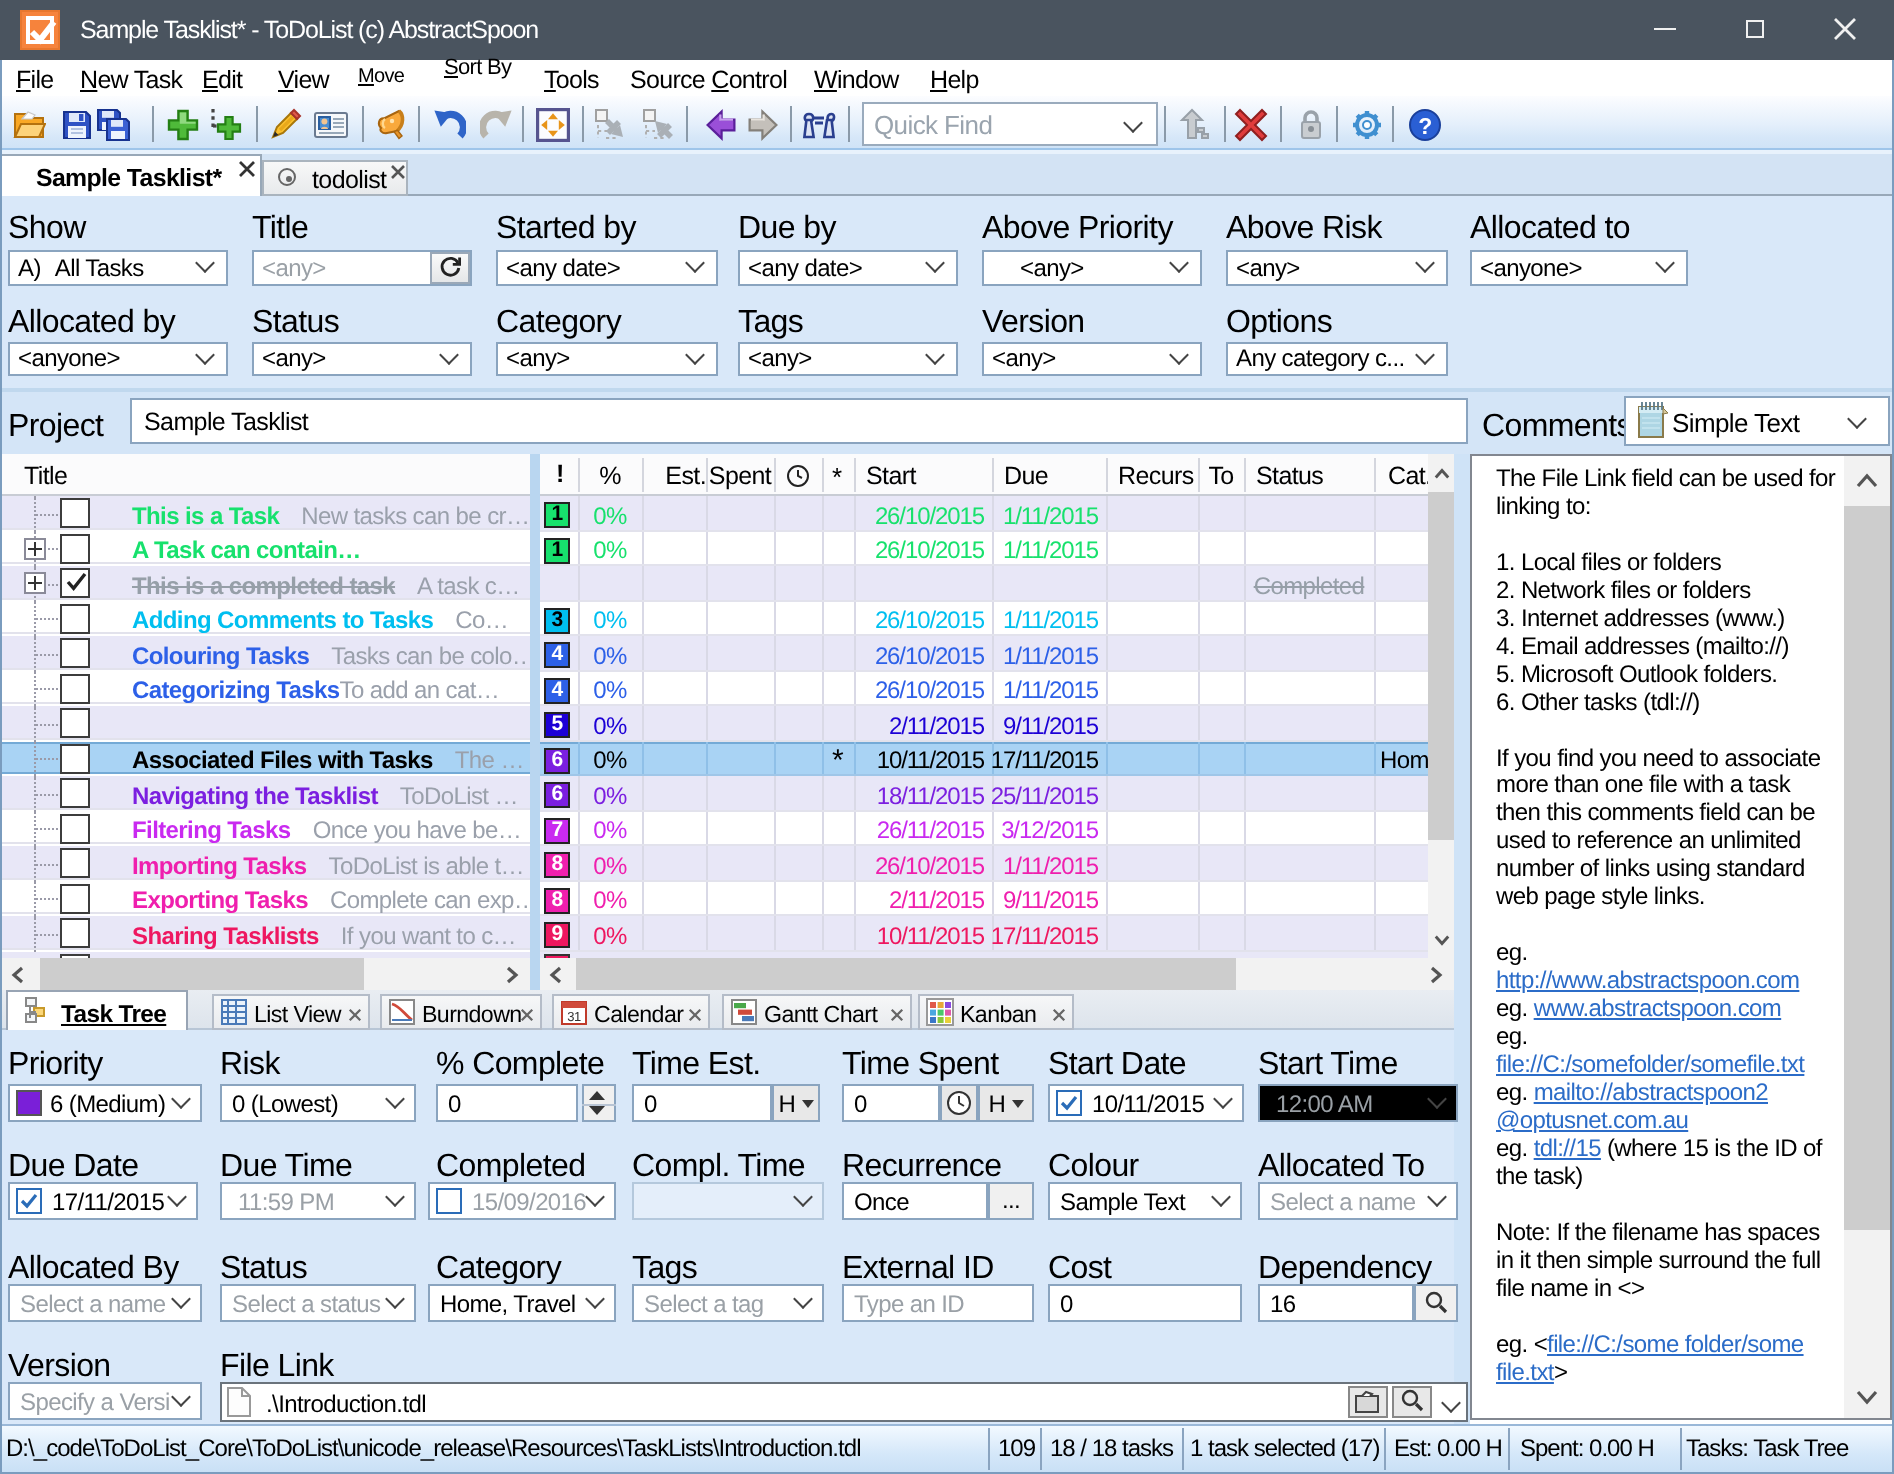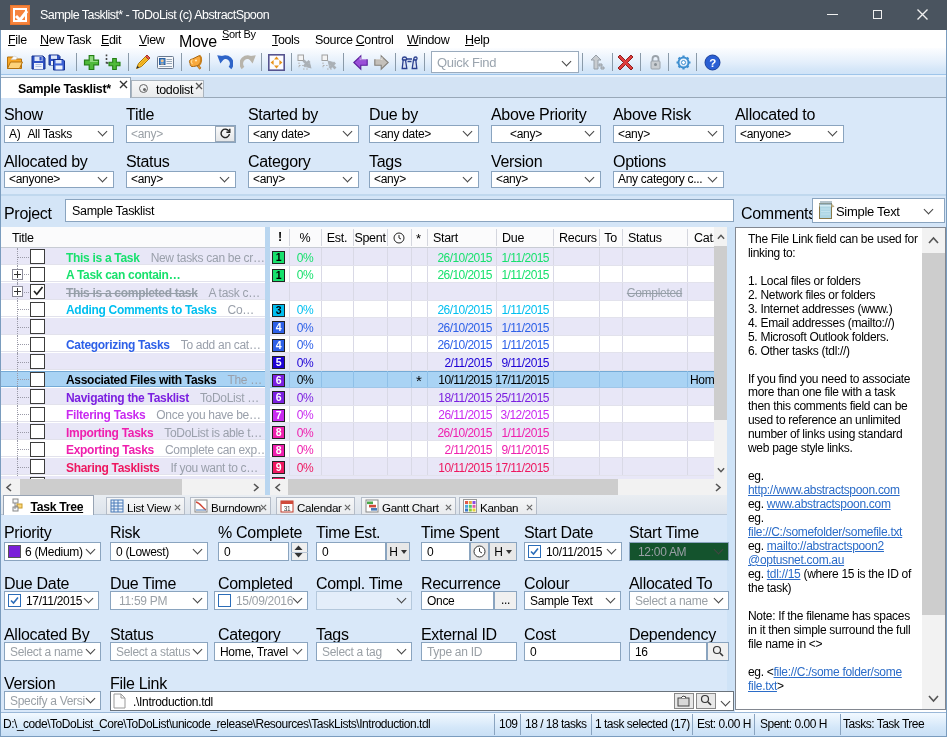--- a/index.html
+++ b/index.html
@@ -23,21 +23,21 @@
 <div class="a" style="left:873px;top:10px;width:9px;height:9px;border:1.2px solid #f0f0f0;"></div>
 <svg class="a" style="left:916px;top:8px;" width="13" height="13" viewBox="0 0 13 13">
     <path d="M1.5 1.5 L11.5 11.5 M11.5 1.5 L1.5 11.5" stroke="#f0f0f0" stroke-width="1.4"></path>
   </svg>
 
 <div class="a" style="left:0;top:30px;width:947px;height:18px;background:#ffffff;"></div>
 <div class="a" style="left:8px;top:33px;font-size:12.5px;letter-spacing:-0.35px;color:#000;"><span style="text-decoration:underline">F</span>ile</div>
 <div class="a" style="left:40px;top:33px;font-size:12.5px;letter-spacing:-0.35px;color:#000;"><span style="text-decoration:underline">N</span>ew Task</div>
 <div class="a" style="left:101px;top:33px;font-size:12.5px;letter-spacing:-0.35px;color:#000;"><span style="text-decoration:underline">E</span>dit</div>
 <div class="a" style="left:139px;top:33px;font-size:12.5px;letter-spacing:-0.35px;color:#000;"><span style="text-decoration:underline">V</span>iew</div>
-<div class="a" style="left:179px;top:33px;font-size:16px;letter-spacing:-0.35px;color:#000;"><span style="text-decoration:underline">M</span>ove</div>
+<div class="a" style="left:179px;top:33px;font-size:10px;letter-spacing:-0.35px;color:#000;"><span style="text-decoration:underline">M</span>ove</div>
 <div class="a" style="left:222px;top:28px;font-size:11px;letter-spacing:-0.35px;color:#000;"><span style="text-decoration:underline">S</span>ort By</div>
 <div class="a" style="left:272px;top:33px;font-size:12.5px;letter-spacing:-0.35px;color:#000;"><span style="text-decoration:underline">T</span>ools</div>
 <div class="a" style="left:315px;top:33px;font-size:12.5px;letter-spacing:-0.35px;color:#000;">Source <span style="text-decoration:underline">C</span>ontrol</div>
 <div class="a" style="left:407px;top:33px;font-size:12.5px;letter-spacing:-0.35px;color:#000;"><span style="text-decoration:underline">W</span>indow</div>
 <div class="a" style="left:465px;top:33px;font-size:12.5px;letter-spacing:-0.35px;color:#000;"><span style="text-decoration:underline">H</span>elp</div>
 
 <div class="a" style="left:0;top:48px;width:947px;height:27px;background:linear-gradient(#fcfdff, #e4effb 55%, #d6e7f8 80%, #cfe3f7);border-bottom:1px solid #9ec5ea;"></div>
 <div class="a" style="left:0;top:75px;width:947px;height:2px;background:#e8f2fc;"></div>
 
 <div class="sep" style="left:76.0px;top:53px;height:18px;background:#8a9aa9;"></div>
@@ -290,25 +290,26 @@
 <div class="a" style="left:65px;top:58.5px;font-size:12px;font-weight:bold;color:#969fa8;text-decoration:line-through;white-space:nowrap;">This is a completed task<span style="font-weight:normal;color:#9aa0ab;text-decoration:none;display:inline-block;margin-left:11px;">A task c…</span></div>
 <div class="a" style="left:0;top:73.5px;width:264px;height:16.5px;background:#fff;border-bottom:1px solid #e2e2ec;"></div>
 <div class="a" style="left:16px;top:73.5px;width:1px;height:17.5px;border-left:1px dotted #9a9aa8;"></div>
 <div class="a" style="left:16px;top:82.2px;width:12px;height:1px;border-top:1px dotted #9a9aa8;"></div>
 <div class="a" style="left:28.5px;top:74.8px;width:15px;height:15px;background:#fff;border:1.7px solid #3c3c3c;"></div>
 <div class="a" style="left:65px;top:76.0px;font-size:12px;font-weight:bold;color:#00bff0;white-space:nowrap;">Adding Comments to Tasks<span style="font-weight:normal;color:#9aa0ab;text-decoration:none;display:inline-block;margin-left:11px;">Co…</span></div>
 <div class="a" style="left:0;top:91.0px;width:264px;height:16.5px;background:#e8e7f7;border-bottom:1px solid #e2e2ec;"></div>
 <div class="a" style="left:16px;top:91.0px;width:1px;height:17.5px;border-left:1px dotted #9a9aa8;"></div>
 <div class="a" style="left:16px;top:99.8px;width:12px;height:1px;border-top:1px dotted #9a9aa8;"></div>
 <div class="a" style="left:28.5px;top:92.2px;width:15px;height:15px;background:#fff;border:1.7px solid #3c3c3c;"></div>
+<div class="a" style="left:65px;top:93.5px;font-size:12px;font-weight:bold;color:#2d60e8;white-space:nowrap;">Colouring Tasks<span style="font-weight:normal;color:#9aa0ab;text-decoration:none;display:inline-block;margin-left:11px;">Tasks can be colo…</span></div>
 <div class="a" style="left:0;top:108.5px;width:264px;height:16.5px;background:#fff;border-bottom:1px solid #e2e2ec;"></div>
 <div class="a" style="left:16px;top:108.5px;width:1px;height:17.5px;border-left:1px dotted #9a9aa8;"></div>
 <div class="a" style="left:16px;top:117.2px;width:12px;height:1px;border-top:1px dotted #9a9aa8;"></div>
 <div class="a" style="left:28.5px;top:109.8px;width:15px;height:15px;background:#fff;border:1.7px solid #3c3c3c;"></div>
-<div class="a" style="left:65px;top:111.0px;font-size:12px;font-weight:bold;color:#2d60e8;white-space:nowrap;">Categorizing Tasks<span style="font-weight:normal;color:#9aa0ab;text-decoration:none;display:inline-block;margin-left:11px;">To add an cat…</span></div>
+<div class="a" style="left:65px;top:111.0px;font-size:12px;font-weight:bold;color:#2d60e8;white-space:nowrap;">Categorizing Tasks<span style="font-weight:normal;color:#9aa0ab;text-decoration:none;display:inline-block;">To add an cat…</span></div>
 <div class="a" style="left:0;top:126.0px;width:264px;height:16.5px;background:#e8e7f7;border-bottom:1px solid #e2e2ec;"></div>
 <div class="a" style="left:16px;top:126.0px;width:1px;height:17.5px;border-left:1px dotted #9a9aa8;"></div>
 <div class="a" style="left:16px;top:134.8px;width:12px;height:1px;border-top:1px dotted #9a9aa8;"></div>
 <div class="a" style="left:28.5px;top:127.2px;width:15px;height:15px;background:#fff;border:1.7px solid #3c3c3c;"></div>
 <div class="a" style="left:0;top:143.5px;width:264px;height:16.5px;background:#a9d3f4;border-top:1px solid #74aad6;border-bottom:1px solid #74aad6;"></div>
 <div class="a" style="left:16px;top:143.5px;width:1px;height:17.5px;border-left:1px dotted #9a9aa8;"></div>
 <div class="a" style="left:16px;top:152.2px;width:12px;height:1px;border-top:1px dotted #9a9aa8;"></div>
 <div class="a" style="left:28.5px;top:144.8px;width:15px;height:15px;background:#fff;border:1.7px solid #3c3c3c;"></div>
 <div class="a" style="left:65px;top:146.0px;font-size:12px;font-weight:bold;color:#000000;white-space:nowrap;">Associated Files with Tasks<span style="font-weight:normal;color:#9aa0ab;text-decoration:none;display:inline-block;margin-left:11px;">The …</span></div>
 <div class="a" style="left:0;top:161.0px;width:264px;height:16.5px;background:#e8e7f7;border-bottom:1px solid #e2e2ec;"></div>
@@ -344,21 +345,21 @@
     <path d="M6 1 L2 4.5 L6 8" stroke="#555" stroke-width="1.6" fill="none"></path>
   </svg>
 <svg class="a" style="left:252px;top:483px" width="8" height="9" viewBox="0 0 8 9">
     <path d="M2 1 L6 4.5 L2 8" stroke="#555" stroke-width="1.6" fill="none"></path>
   </svg>
 <div class="a" style="left:20px;top:479px;width:162px;height:16px;background:#cdcdcd;"></div>
 <div class="a" style="left:270px;top:227px;width:457px;height:268px;background:#fff;overflow:hidden;">
 <div class="a" style="left:0;top:0;width:457px;height:20.5px;background:#fbfbfc;border-bottom:1px solid #c8ccd4;"></div>
 <div class="a" style="left:8.0px;top:3px;font-size:12.5px;font-weight:bold;">!</div>
 <div class="a" style="left:19.0px;top:4px;font-size:12.5px;text-align:center;width:32.0px;">%</div>
-<div class="a" style="left:51.0px;top:4px;font-size:12.5px;text-align:center;width:32.0px;">Est.</div>
+<div class="a" style="left:51.0px;top:4px;font-size:12.5px;text-align:right;width:32.0px;">Est.</div>
 <div class="a" style="left:83.0px;top:4px;font-size:12.5px;text-align:center;width:34.0px;">Spent</div>
 <svg class="a" style="left:123.0px;top:5px;" width="12" height="12" viewBox="0 0 12 12">
       <circle cx="6" cy="6" r="5" fill="none" stroke="#222"></circle>
       <path d="M6 3 V6 L8 7" stroke="#222" fill="none"></path>
     </svg>
 <div class="a" style="left:146.0px;top:4px;font-size:13px;">*</div>
 <div class="a" style="left:163.0px;top:4px;font-size:12.5px;">Start</div>
 <div class="a" style="left:232.0px;top:4px;font-size:12.5px;">Due</div>
 <div class="a" style="left:289.0px;top:4px;font-size:12.5px;">Recurs</div>
 <div class="a" style="left:329.0px;top:4px;font-size:12.5px;text-align:center;width:23.0px;">To</div>
@@ -736,21 +737,21 @@
     <path d="M6.5 3 V6.5 L9 8" stroke="#333" fill="none"></path>
   </svg>
 <div class="a" style="left:489px;top:542px;width:28px;height:19px;background:#e8e8e8;border:1px solid #8aa4bf;font-size:12px;display:flex;align-items:center;justify-content:center;">H&nbsp;<span style="width:0;height:0;border-left:3.5px solid transparent;border-right:3.5px solid transparent;border-top:4px solid #333;"></span></div>
 <div class="a lbl" style="left:524.0px;top:524.0px;">Start Date</div>
 <div class="combo" style="left:524.0px;top:542.0px;width:98.0px;height:19px;background:#fff;border-color:#8aa4bf;padding-left:3px;"><svg width="13" height="13" viewBox="0 0 13 13" style="margin-right:5px;flex:none;">
       <rect x="0.5" y="0.5" width="12" height="12" fill="#fff" stroke="#2a6cb8"></rect>
       <path d="M3 6.5 L5.5 9 L10 3.5" stroke="#2a6cb8" stroke-width="1.6" fill="none"></path>
     </svg>10/11/2015</div>
 <div class="chev" style="left:608.0px;top:546.0px;"></div>
 <div class="a lbl" style="left:629.0px;top:524.0px;">Start Time</div>
-<div class="combo" style="left:629.0px;top:542.0px;width:100.0px;height:19px;background:#14532d;border-color:#8aa4bf;color:#9aa0a6;padding-left:8px;">12:00 AM</div>
+<div class="combo" style="left:629.0px;top:542.0px;width:100.0px;height:19px;background:#000000;border-color:#8aa4bf;color:#9aa0a6;padding-left:8px;">12:00 AM</div>
 <div class="chev" style="left:715.0px;top:546.0px;"></div>
 <div class="a lbl" style="left:4.0px;top:575.0px;">Due Date</div>
 <div class="combo" style="left:4.0px;top:591.0px;width:95.0px;height:19px;background:#fff;border-color:#8aa4bf;padding-left:3px;"><svg width="13" height="13" viewBox="0 0 13 13" style="margin-right:5px;flex:none;">
       <rect x="0.5" y="0.5" width="12" height="12" fill="#fff" stroke="#2a6cb8"></rect>
       <path d="M3 6.5 L5.5 9 L10 3.5" stroke="#2a6cb8" stroke-width="1.6" fill="none"></path>
     </svg>17/11/2015</div>
 <div class="chev" style="left:85.0px;top:595.0px;"></div>
 <div class="a lbl" style="left:110.0px;top:575.0px;">Due Time</div>
 <div class="combo" style="left:110.0px;top:591.0px;width:98.0px;height:19px;background:#fff;border-color:#8aa4bf;color:#9aa0a6;padding-left:8px;">11:59 PM</div>
 <div class="chev" style="left:194.0px;top:595.0px;"></div>

